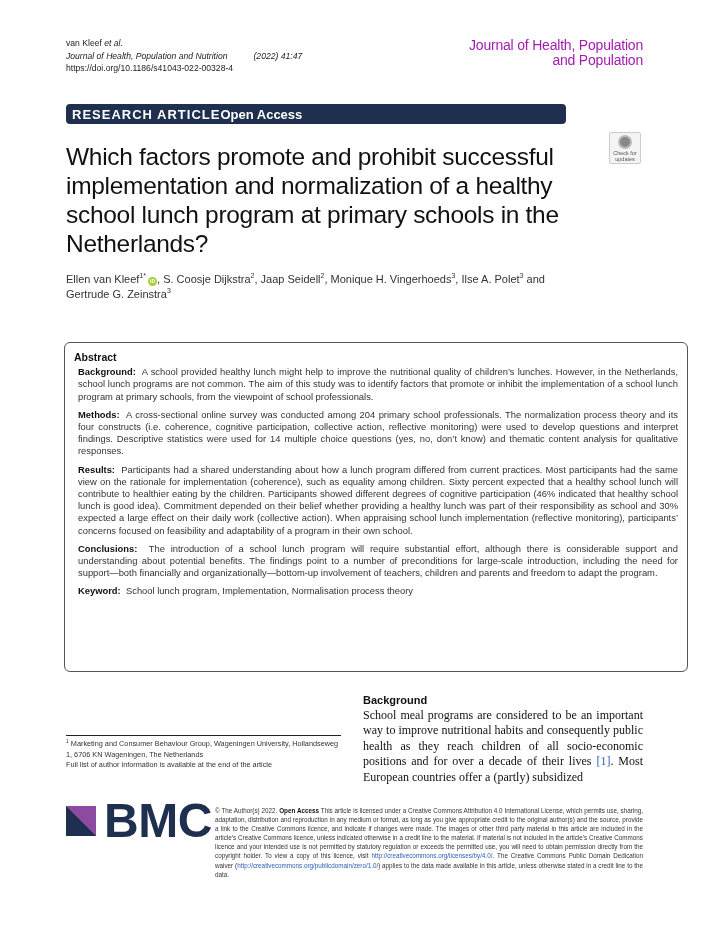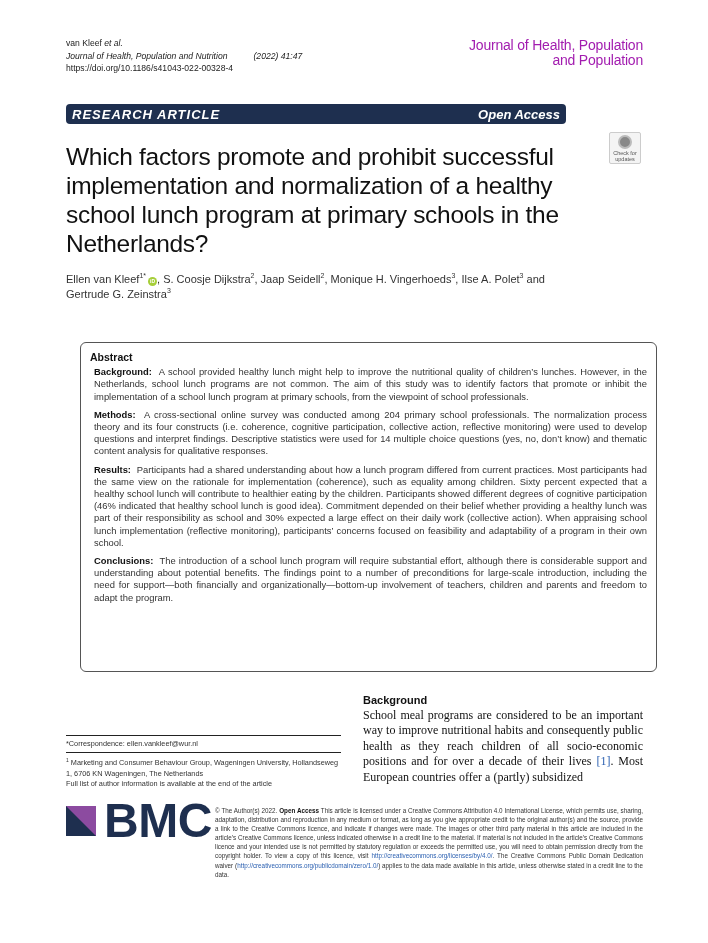--- a/index.html
+++ b/index.html
@@ -1,31 +1,31 @@
 <!DOCTYPE html>
 <html><head>
 <meta charset="utf-8">
 <style>
   html, body { margin: 0; padding: 0; background: #ffffff; }
   body { width: 708px; height: 943px; position: relative; overflow: hidden; font-family: "Liberation Sans", sans-serif; color: #1a1a1a; }
   .meta-left { position: absolute; left: 66px; top: 37px; font-size: 8.6px; line-height: 12.5px; color: #222; }
   .meta-left .ital { font-style: italic; }
   .meta-left .gap { display: inline-block; width: 26px; }
   .journal-right { position: absolute; right: 65px; top: 38px; font-size: 14px; line-height: 15px; text-align: right; color: #a21caf; letter-spacing: -0.2px; }
-  .banner { position: absolute; left: 66px; top: 104px; width: 500px; height: 20px; background: #1e2f4f; border-radius: 4px; color: #fff; display: flex; justify-content: space-between; align-items: center; padding: 0 6px; box-sizing: border-box; font-style: italic; }
+  .banner { position: absolute; left: 66px; top: 104px; width: 500px; height: 20px; background: #1e2f4f; border-radius: 4px; color: #fff; display: flex; align-items: center; padding: 0 6px; box-sizing: border-box; }
   .banner .ra { font-weight: bold; font-size: 13px; letter-spacing: 1px; }
   .banner .oa { font-weight: bold; font-size: 13px; }
   .title { position: absolute; left: 66px; top: 142px; width: 540px; font-size: 24.5px; line-height: 29px; color: #111; letter-spacing: -0.3px; }
   .check-updates { position: absolute; left: 609px; top: 132px; width: 32px; height: 32px; border: 1px solid #ccc; border-radius: 2px; background: #f4f4f4; display: flex; flex-direction: column; align-items: center; justify-content: flex-start; box-sizing: border-box; padding-top: 2px; }
   .check-updates .circ { width: 14px; height: 14px; border-radius: 50%; background: #888; border: 2px solid #bbb; box-sizing: border-box; }
   .check-updates .ct { font-size: 5.5px; line-height: 6px; color: #555; text-align: center; margin-top: 1px; }
   .authors { position: absolute; left: 66px; top: 272px; width: 560px; font-size: 11px; line-height: 15px; color: #333; }
   .authors sup { font-size: 7px; line-height: 0; }
   .orcid { display: inline-block; width: 9px; height: 9px; border-radius: 50%; background: #a6ce39; color: #fff; font-size: 5px; line-height: 9px; text-align: center; font-weight: bold; vertical-align: 0px; margin-left: 2px; }
-  .abstract { position: absolute; left: 80px; top: 342px; width: 577px; height: 330px; border: 1px solid #555; border-radius: 6px; box-sizing: border-box; padding: 8px 9px; font-size: 9.4px; line-height: 12.2px; color: #333; }
+  .abstract { position: absolute; left: 64px; top: 342px; width: 624px; height: 330px; border: 1px solid #555; border-radius: 6px; box-sizing: border-box; padding: 8px 9px; font-size: 9.4px; line-height: 12.2px; color: #333; }
   .abstract h2 { margin: 0 0 3px 0; font-size: 10.5px; font-weight: bold; color: #111; }
   .abstract p { margin: 0 0 6px 4px; text-align: justify; }
   .abstract b { color: #111; }
   .bg-section { position: absolute; left: 363px; top: 694px; width: 280px; }
   .bg-section h3 { margin: 0; font-size: 11px; font-weight: bold; color: #111; }
   .bg-section p { margin: 2px 0 0 0; font-family: "Liberation Serif", serif; font-size: 12px; line-height: 15.4px; text-align: justify; color: #111; }
   .bg-section .ref { color: #2a5fb0; }
   .footnote { position: absolute; left: 66px; top: 735px; width: 275px; font-size: 7.3px; line-height: 10.3px; color: #333; }
   .footnote .rule { border-top: 1px solid #222; }
   .footnote .corr { padding: 3px 0 3px 0; border-bottom: 1px solid #222; margin-bottom: 2px; }
@@ -67,30 +67,30 @@
 <div class="authors">
   <span>Ellen van Kleef</span><sup>1*</sup><span class="orcid">iD</span><span>, </span><span>S. Coosje Dijkstra</span><sup>2</sup><span>, </span><span>Jaap Seidell</span><sup>2</sup><span>, </span><span>Monique H. Vingerhoeds</span><sup>3</sup><span>, </span><span>Ilse A. Polet</span><sup>3</sup><span> and </span><br><span>Gertrude G. Zeinstra</span><sup>3</sup>
 </div>
 
 <div class="abstract">
   <h2>Abstract</h2>
   <p><b>Background:</b>&nbsp; <span>A school provided healthy lunch might help to improve the nutritional quality of children’s lunches. However, in the Netherlands, school lunch programs are not common. The aim of this study was to identify factors that promote or inhibit the implementation of a school lunch program at primary schools, from the viewpoint of school professionals.</span></p>
   <p><b>Methods:</b>&nbsp; <span>A cross-sectional online survey was conducted among 204 primary school professionals. The normalization process theory and its four constructs (i.e. coherence, cognitive participation, collective action, reflective monitoring) were used to develop questions and interpret findings. Descriptive statistics were used for 14 multiple choice questions (yes, no, don’t know) and thematic content analysis for qualitative responses.</span></p>
   <p><b>Results:</b>&nbsp; <span>Participants had a shared understanding about how a lunch program differed from current practices. Most participants had the same view on the rationale for implementation (coherence), such as equality among children. Sixty percent expected that a healthy school lunch will contribute to healthier eating by the children. Participants showed different degrees of cognitive participation (46% indicated that healthy school lunch is good idea). Commitment depended on their belief whether providing a healthy lunch was part of their responsibility as school and 30% expected a large effect on their daily work (collective action). When appraising school lunch implementation (reflective monitoring), participants’ concerns focused on feasibility and adaptability of a program in their own school.</span></p>
   <p><b>Conclusions:</b>&nbsp; <span>The introduction of a school lunch program will require substantial effort, although there is considerable support and understanding about potential benefits. The findings point to a number of preconditions for large-scale introduction, including the need for support—both financially and organizationally—bottom-up involvement of teachers, children and parents and freedom to adapt the program.</span></p>
+  <p style="margin-bottom:0;"><b>Keyword:</b>&nbsp; <span>School lunch program, Implementation, Normalisation process theory</span></p>
 </div>
 
 <div class="bg-section">
   <h3>Background</h3>
   <p><span>School meal programs are considered to be an important way to improve nutritional habits and consequently public health as they reach children of all socio-economic positions and for over a decade of their lives </span><span class="ref">[1]</span><span>. Most European countries offer a (partly) subsidized</span></p>
 </div>
 
 <div class="footnote">
   <div class="rule"></div>
-  <div class="corr">*Correspondence:  ellen.vankleef@wur.nl</div>
   <div><sup>1</sup><span> Marketing and Consumer Behaviour Group, Wageningen University, Hollandseweg 1, 6706 KN Wageningen, The Netherlands</span></div>
   <div>Full list of author information is available at the end of the article</div>
 </div>
 
 <div class="bmc-logo">
   <div class="sq">
     <svg width="30" height="30" viewBox="0 0 30 30">
       <rect x="0" y="0" width="30" height="30" fill="#8c4ba0"></rect>
       <polygon points="0,0 30,30 0,30" fill="#1e2f4f"></polygon>
     </svg>

